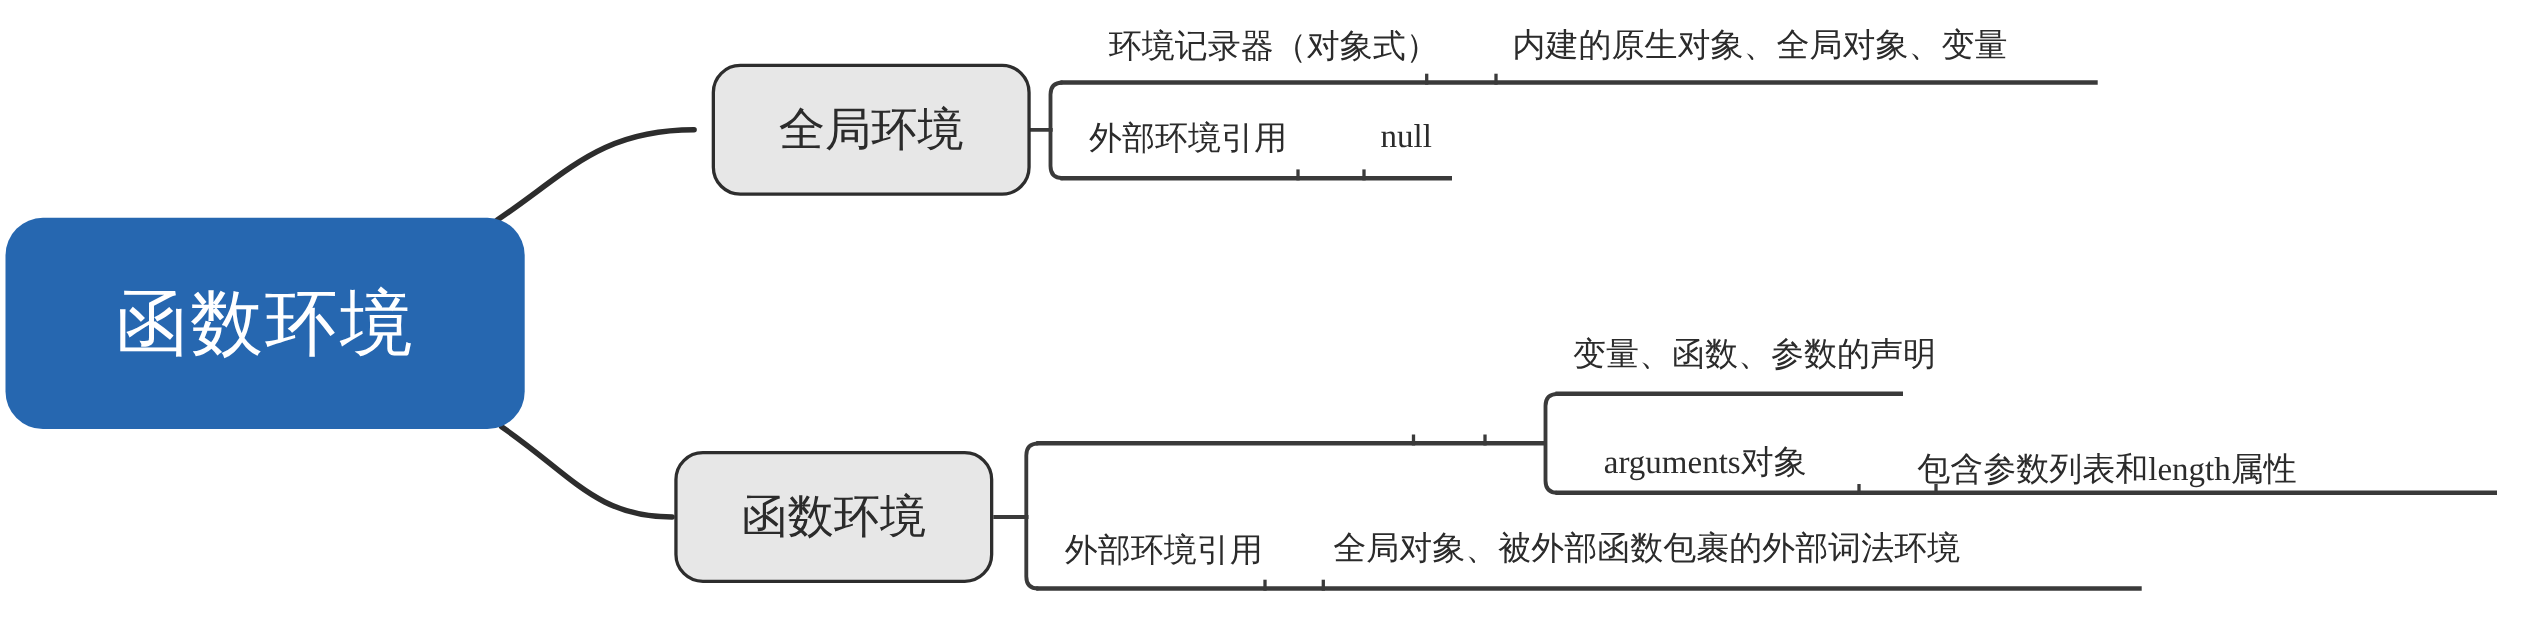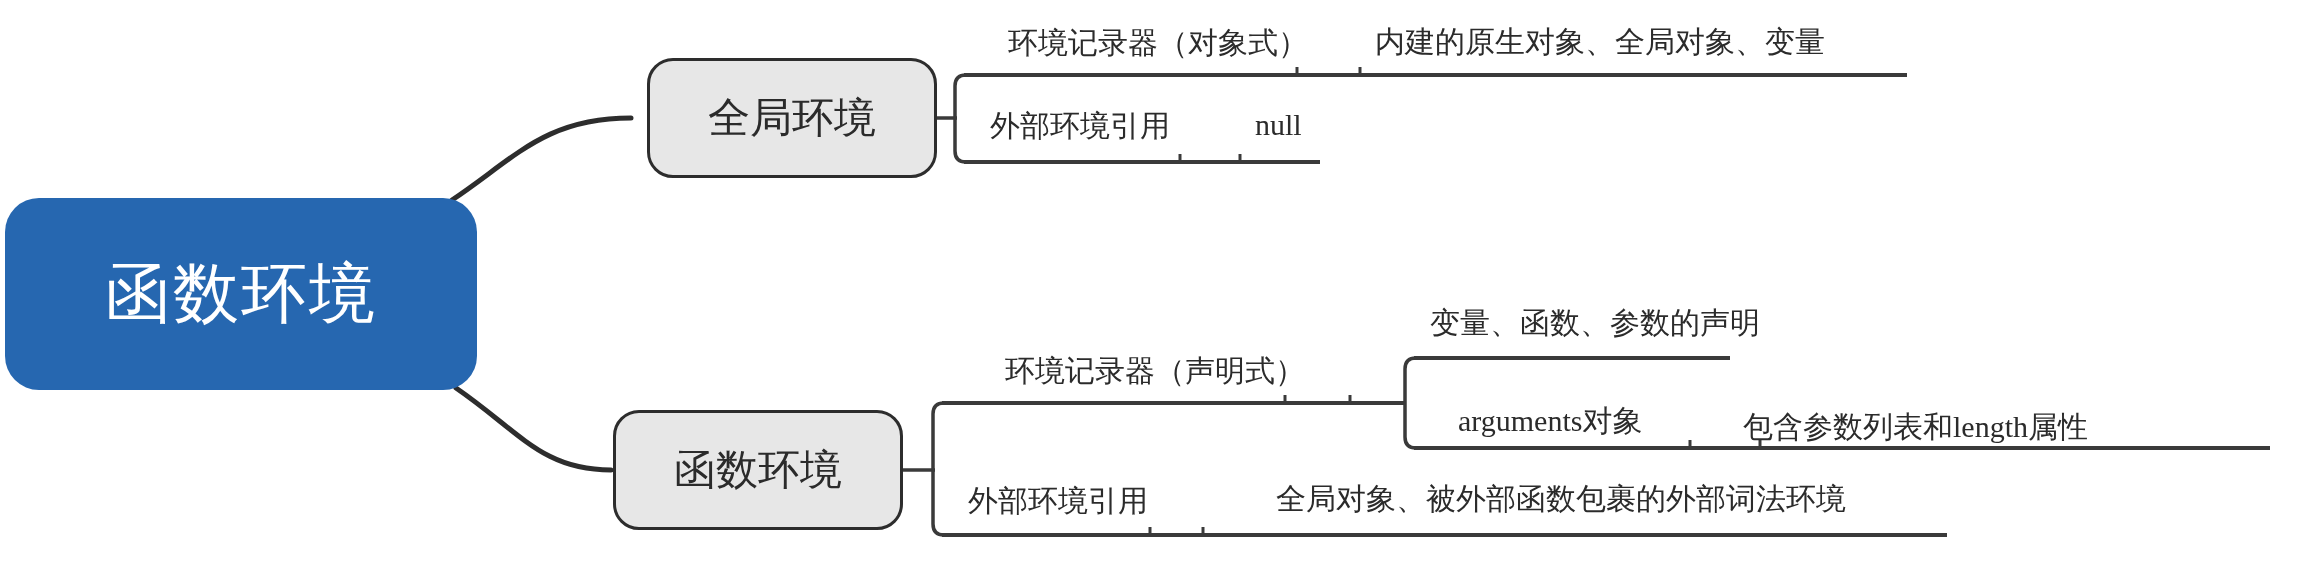--- a/index.html
+++ b/index.html
@@ -107,20 +107,19 @@
   </div>
   <div class="node branch-node branch-func">
     <span>函数环境</span>
   </div>
 
   <div class="leaf" style="left:1008px;top:26px;">环境记录器（对象式）</div>
   <div class="leaf" style="left:1375px;top:25px;">内建的原生对象、全局对象、变量</div>
   <div class="leaf" style="left:990px;top:109px;">外部环境引用</div>
   <div class="leaf" style="left:1255px;top:108px;text-align:right;">null</div>
 
-  <div class="leaf" style="left:1005px;top:354px;">环境记录器（声明式）</div>
   <div class="leaf" style="left:1458px;top:404px;">arguments对象</div>
   <div class="leaf" style="left:1430px;top:306px;">变量、函数、参数的声明</div>
   <div class="leaf" style="left:1743px;top:410px;">包含参数列表和length属性</div>
   <div class="leaf" style="left:968px;top:484px;">外部环境引用</div>
-  <div class="leaf" style="left:1276px;top:482px;">全局对象、被外部函数包裹的外部词法环境</div>
+  <div class="leaf" style="left:1212px;top:482px;">全局对象、被外部函数包裹的外部词法环境</div>
 
 </div>
 
 </body></html>

